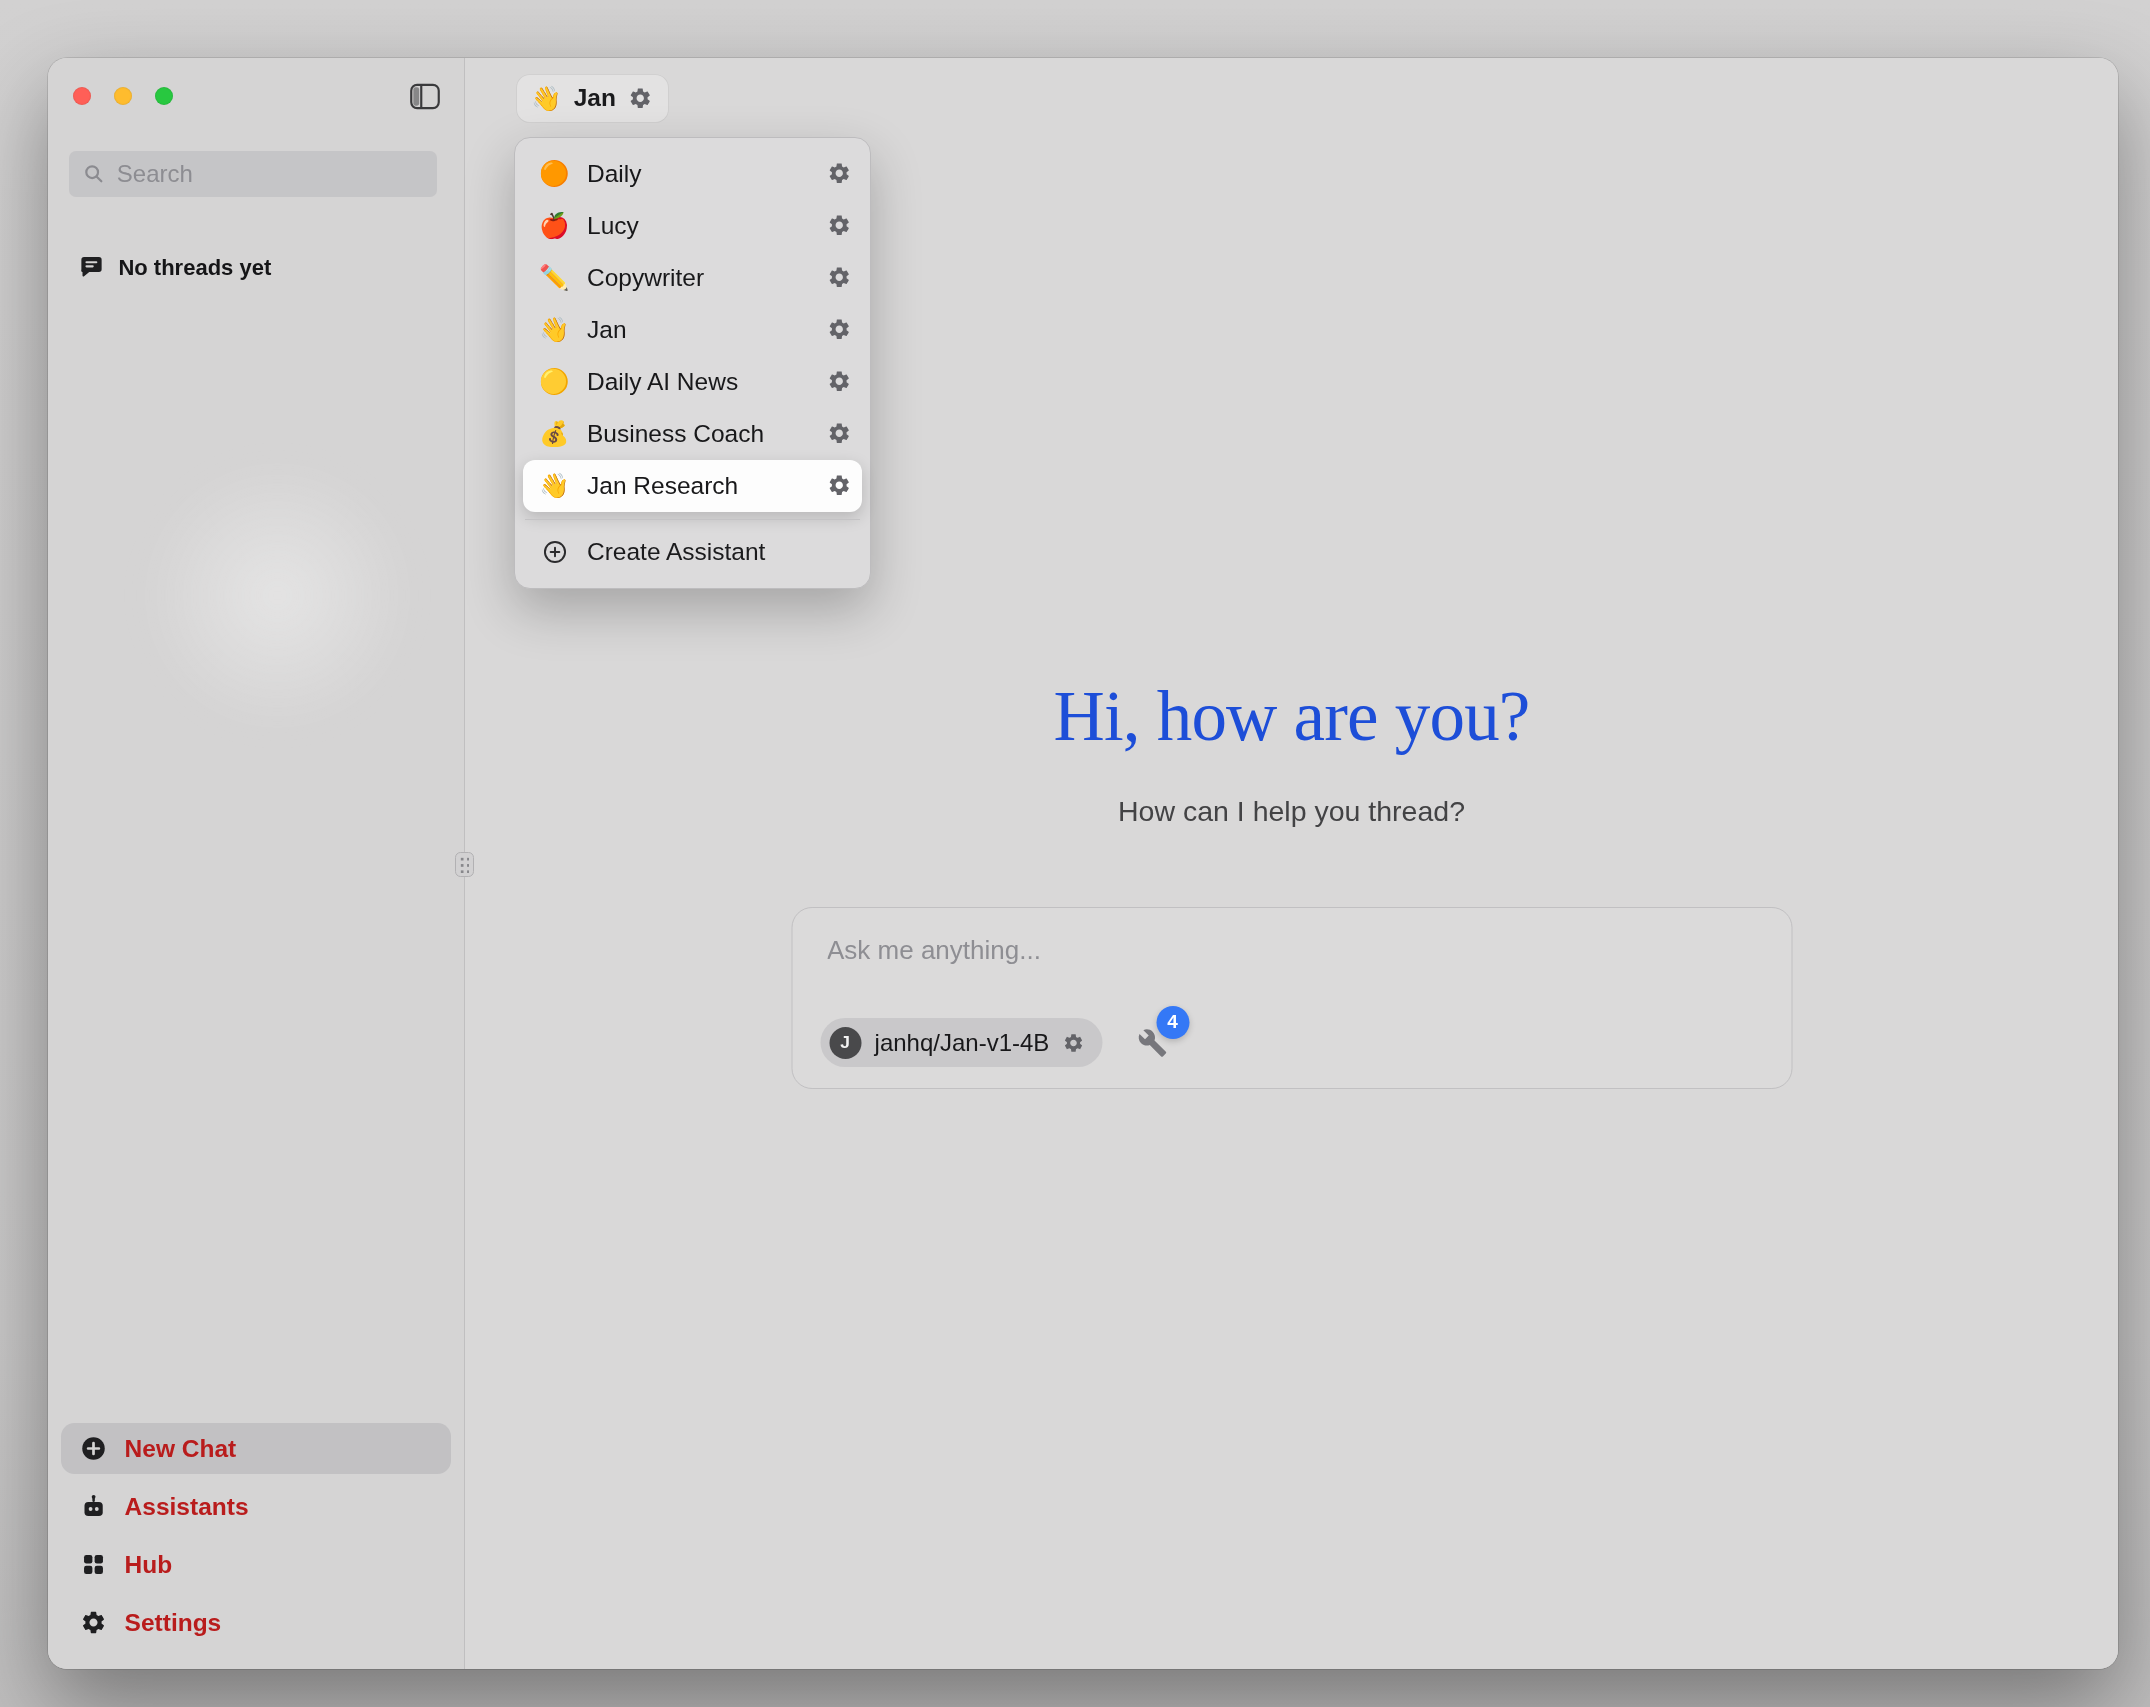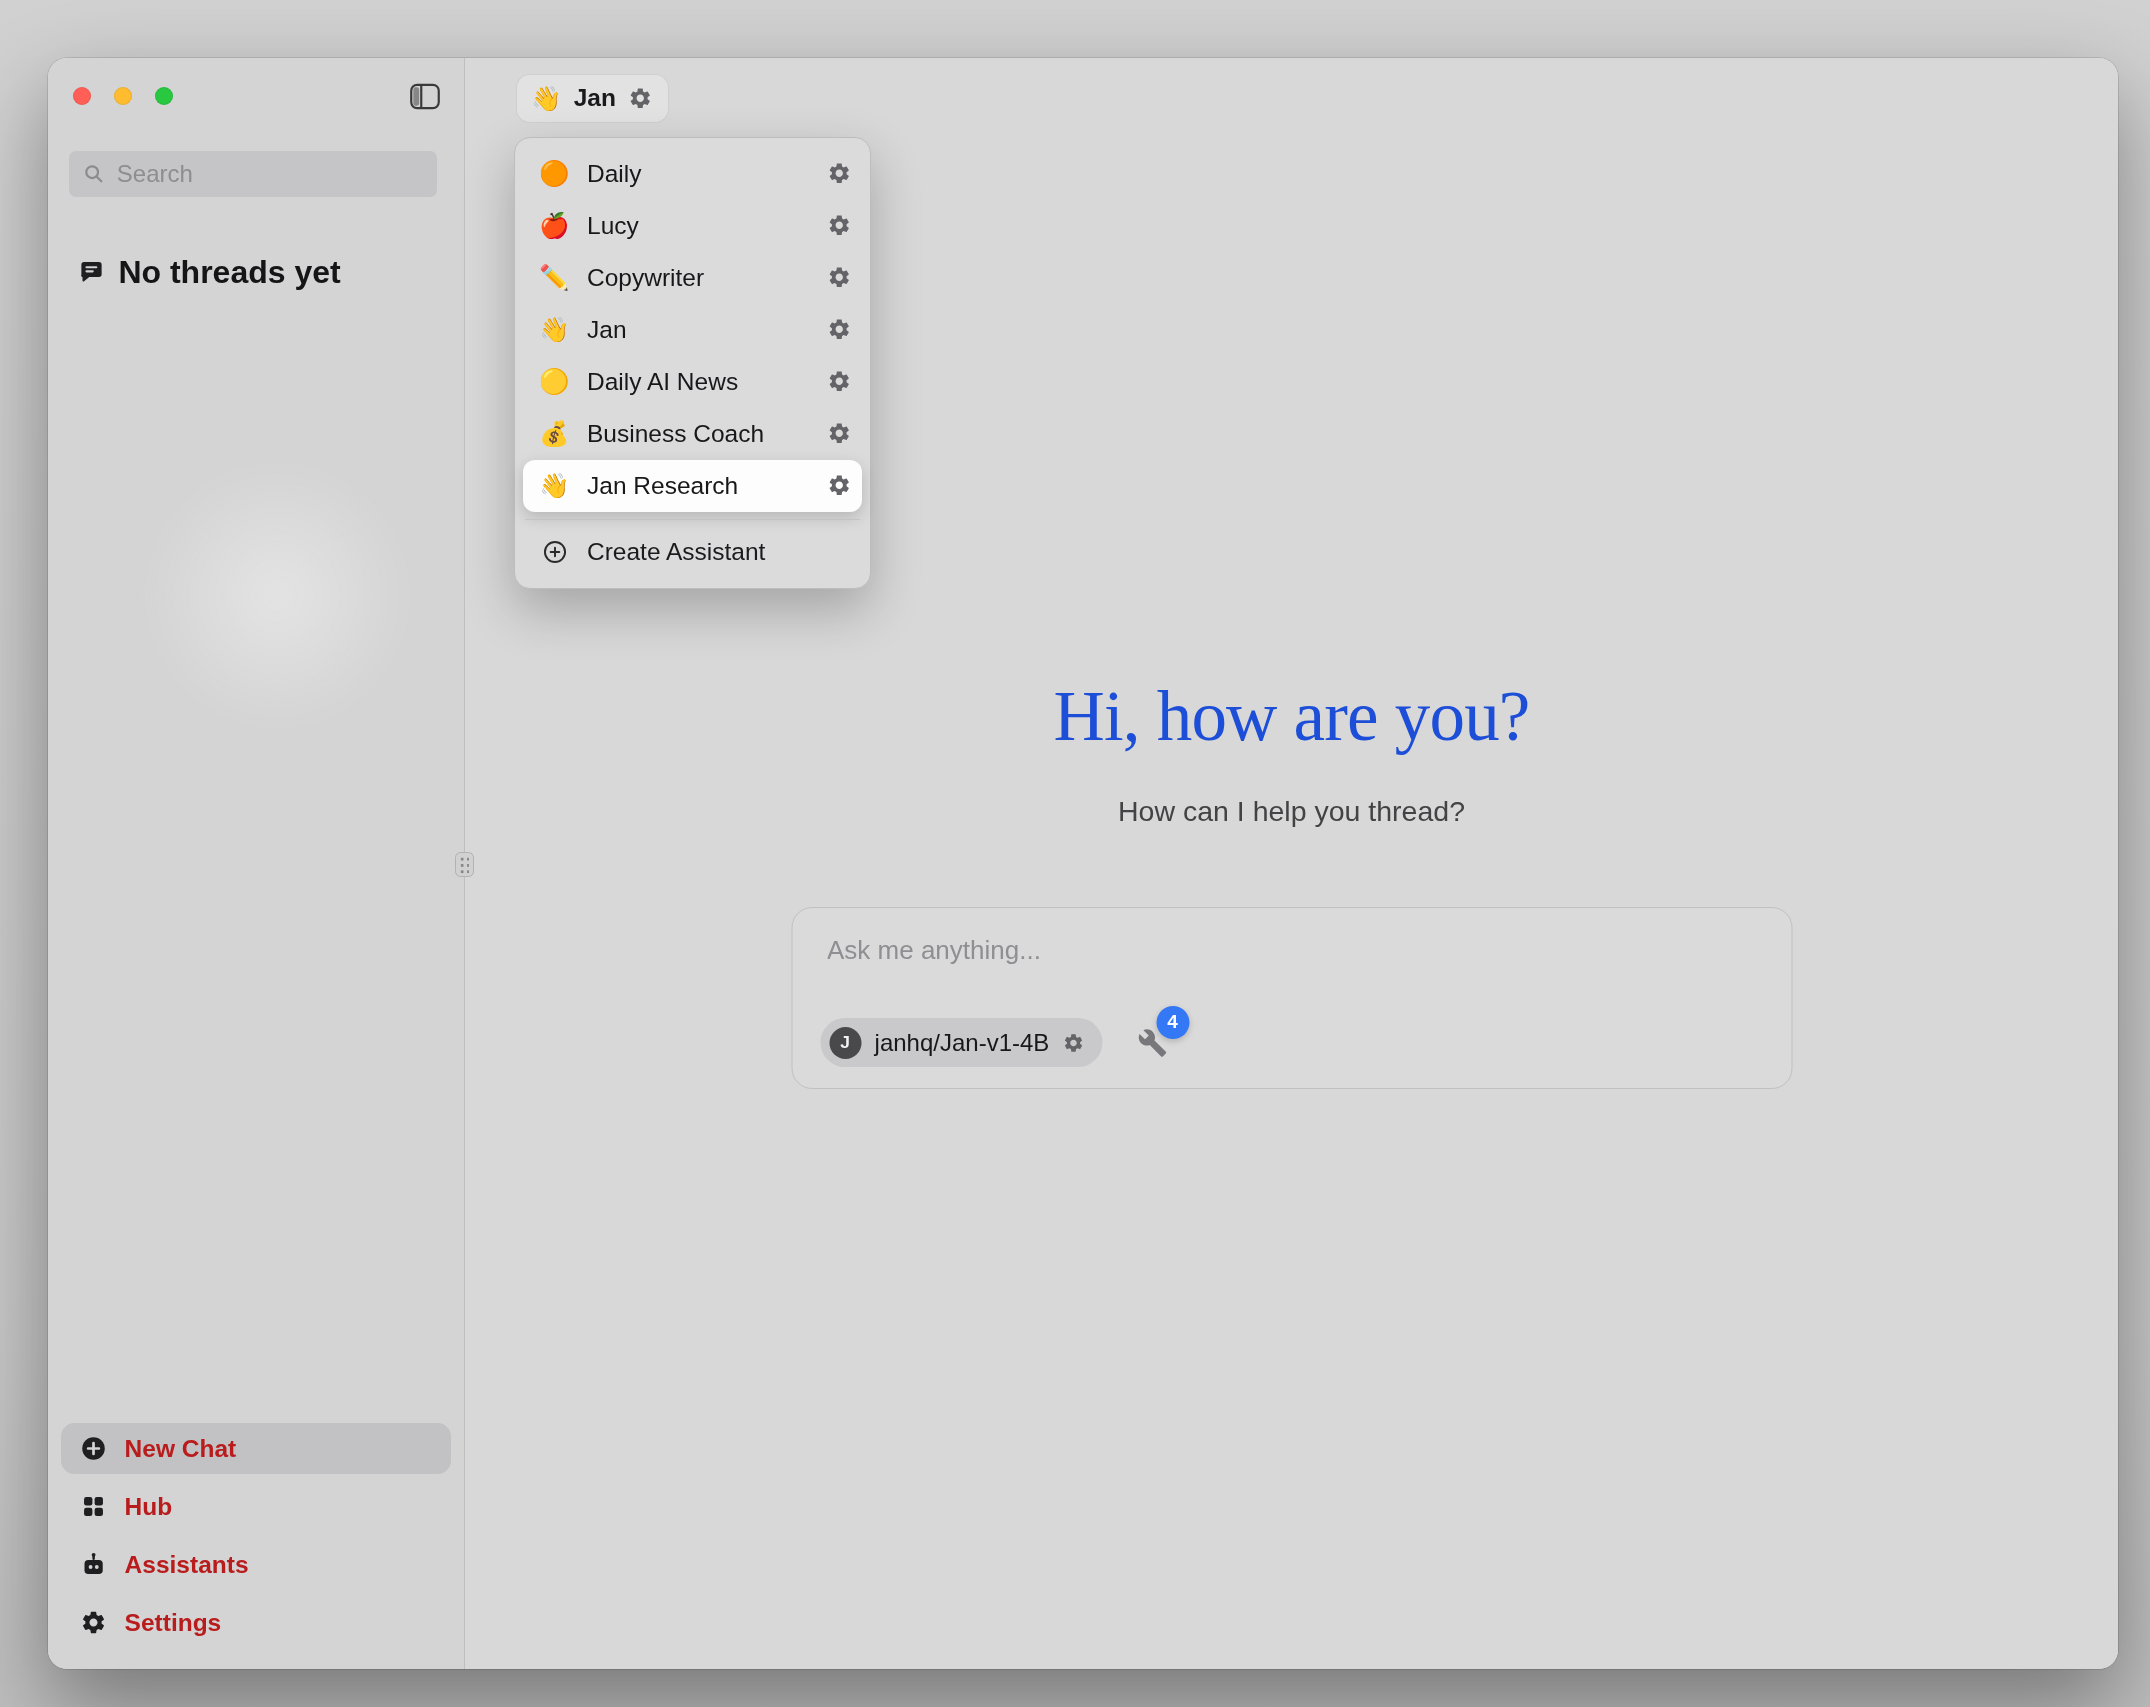--- a/index.html
+++ b/index.html
@@ -40,21 +40,21 @@
     display:flex; align-items:center; gap:12px; padding:0 14.2px;
   }
   .search input{
     flex:1; background:transparent; border:none; outline:none;
     font:400 24px "Liberation Sans","DejaVu Sans",sans-serif; color:#1c1c1e;
   }
   .search input::placeholder{ color:#8d8d92; }
 
   .empty{ position:absolute; left:30px; top:196px; width:364px; }
   .empty-head{ display:flex; align-items:center; gap:13.4px; }
-  .empty-title{ font-size:32px; font-weight:700; color:#151517; }
+  .empty-title{ font-size:22px; font-weight:700; color:#151517; }
   .empty-body{ margin-top:17.4px; margin-left:4.7px; font-size:22px; line-height:1.5; color:#6f6f74; width:341px; }
 
   .grip{
     position:absolute; right:-9.5px; top:794px; width:19px; height:25px; z-index:6;
     background:#d2d1d2; border:0.8px solid #b2b1b3; border-radius:5.5px;
     display:grid; place-items:center; cursor:col-resize;
   }
   .grip i{
     width:10.3px; height:16.6px;
     background-image:radial-gradient(#87878b 1.4px, transparent 1.7px);
@@ -199,40 +199,40 @@
         <span class="nav-ic">
           <svg viewBox="0 0 24 24" width="27" height="27">
             <circle cx="12" cy="12" r="10" fill="#1f1f21"></circle>
             <path d="M12 7.2v9.6M7.2 12h9.6" stroke="#d5d4d4" stroke-width="2.4" stroke-linecap="round"></path>
           </svg>
         </span>
         <span>New Chat</span>
       </div>
       <div class="nav-item">
         <span class="nav-ic">
-          <svg viewBox="0 0 24 24" width="27" height="27" fill="#1f1f21">
-            <rect x="3.6" y="3.6" width="7.4" height="7.4" rx="2"></rect>
-            <rect x="13" y="3.6" width="7.4" height="7.4" rx="2"></rect>
-            <rect x="3.6" y="13" width="7.4" height="7.4" rx="2"></rect>
-            <rect x="13" y="13" width="7.4" height="7.4" rx="2"></rect>
-          </svg>
-        </span>
-        <span>Hub</span>
-      </div>
-      <div class="nav-item">
-        <span class="nav-ic">
           <svg viewBox="0 0 24 24" width="27" height="27">
             <rect x="11" y="3.4" width="2.2" height="4.6" rx="1.1" fill="#1f1f21"></rect>
             <circle cx="12.1" cy="3.4" r="1.7" fill="#1f1f21"></circle>
             <rect x="4" y="8" width="16.2" height="12.4" rx="3.4" fill="#1f1f21"></rect>
             <circle cx="9.4" cy="14.2" r="1.7" fill="#d5d4d4"></circle>
             <circle cx="14.9" cy="14.2" r="1.7" fill="#d5d4d4"></circle>
           </svg>
         </span>
         <span>Assistants</span>
+      </div>
+      <div class="nav-item">
+        <span class="nav-ic">
+          <svg viewBox="0 0 24 24" width="27" height="27" fill="#1f1f21">
+            <rect x="3.6" y="3.6" width="7.4" height="7.4" rx="2"></rect>
+            <rect x="13" y="3.6" width="7.4" height="7.4" rx="2"></rect>
+            <rect x="3.6" y="13" width="7.4" height="7.4" rx="2"></rect>
+            <rect x="13" y="13" width="7.4" height="7.4" rx="2"></rect>
+          </svg>
+        </span>
+        <span>Hub</span>
       </div>
       <div class="nav-item">
         <span class="nav-ic">
           <svg viewBox="0 0 24 24" width="27" height="27" style="color:#1f1f21">
               <use href="#sym-gear"></use>
             </svg>
         </span>
         <span>Settings</span>
       </div>
     </div>

